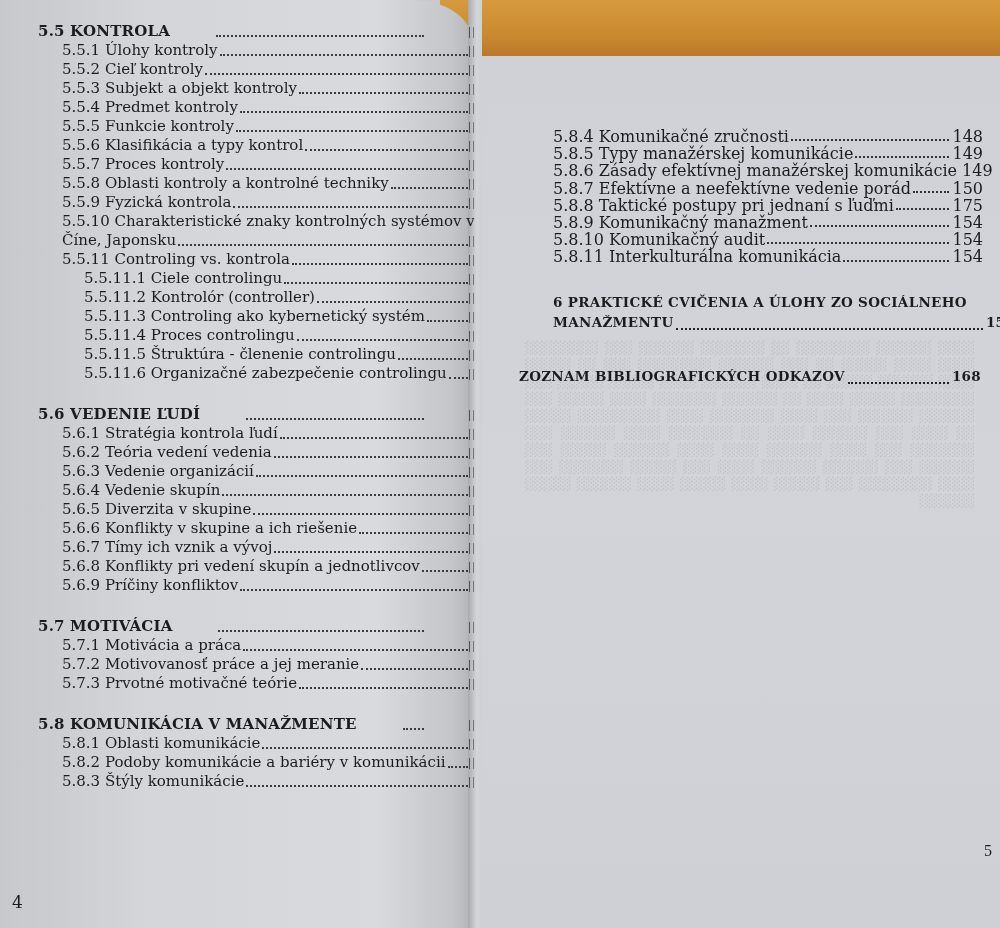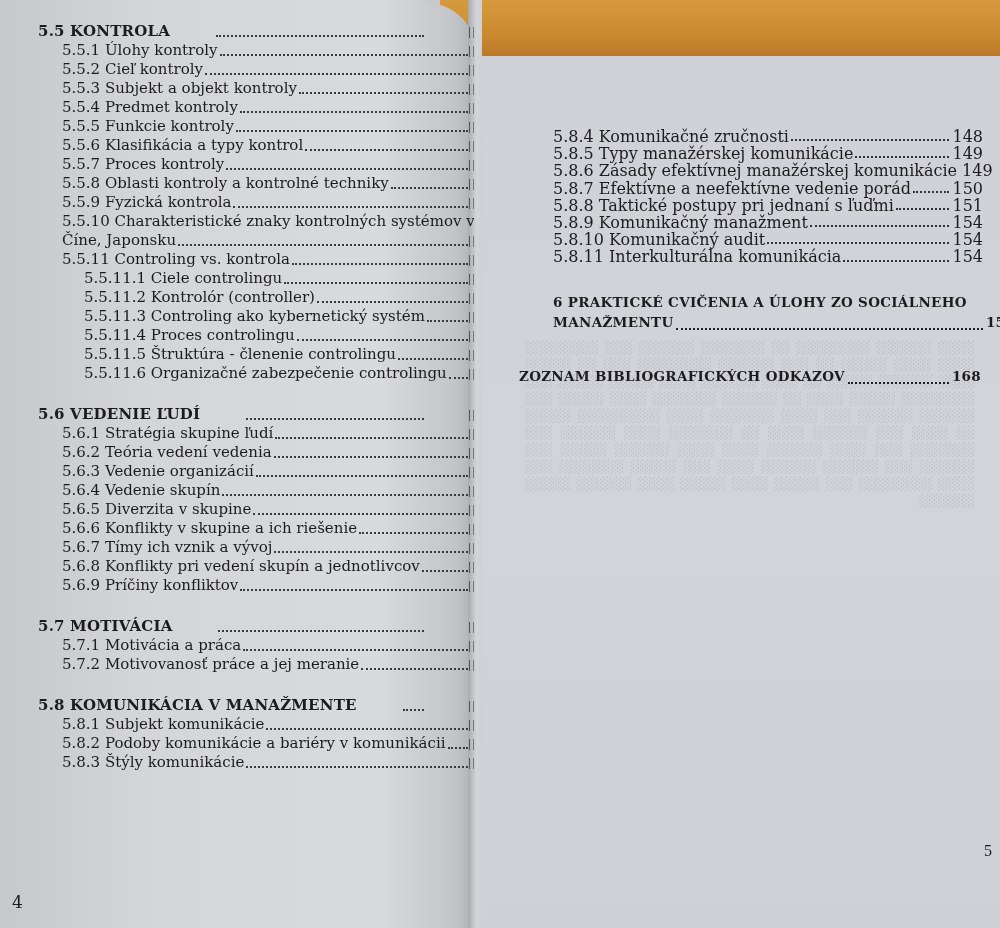--- a/index.html
+++ b/index.html
@@ -177,21 +177,21 @@
     </div>
 
   <div class="sec-gap"></div>
 
   <div class="toc-row h">
       <span class="lbl">5.6 VEDENIE ĽUDÍ</span>
       <span class="dots"></span>
       <span class="end-tick"></span>
     </div>
   <div class="toc-row l2">
-      <span class="lbl">5.6.1 Stratégia skupine ľudí</span>
+      <span class="lbl">5.6.1 Stratégia kontrola ľudí</span>
       <span class="dots"></span>
       <span class="end-tick"></span>
     </div>
   <div class="toc-row l2">
       <span class="lbl">5.6.2 Teória vedení vedenia</span>
       <span class="dots"></span>
       <span class="end-tick"></span>
     </div>
   <div class="toc-row l2">
       <span class="lbl">5.6.3 Vedenie organizácií</span>
@@ -239,30 +239,35 @@
   <div class="toc-row l2">
       <span class="lbl">5.7.1 Motivácia a práca</span>
       <span class="dots"></span>
       <span class="end-tick"></span>
     </div>
   <div class="toc-row l2">
       <span class="lbl">5.7.2 Motivovanosť práce a jej meranie</span>
       <span class="dots"></span>
       <span class="end-tick"></span>
     </div>
+  <div class="toc-row l2">
+      <span class="lbl">5.7.3 Prvotné motivačné teórie</span>
+      <span class="dots"></span>
+      <span class="end-tick"></span>
+    </div>
 
   <div class="sec-gap"></div>
 
   <div class="toc-row h">
       <span class="lbl">5.8 KOMUNIKÁCIA V MANAŽMENTE</span>
       <span class="dots"></span>
       <span class="end-tick"></span>
     </div>
   <div class="toc-row l2">
-      <span class="lbl">5.8.1 Subjekt komunikácie</span>
+      <span class="lbl">5.8.1 Oblasti komunikácie</span>
       <span class="dots"></span>
       <span class="end-tick"></span>
     </div>
   <div class="toc-row l2">
       <span class="lbl">5.8.2 Podoby komunikácie a bariéry v komunikácii</span>
       <span class="dots"></span>
       <span class="end-tick"></span>
     </div>
   <div class="toc-row l2">
       <span class="lbl">5.8.3 Štýly komunikácie</span>
@@ -290,21 +295,21 @@
       <span class="pg">149</span>
     </div>
   <div class="r-row">
       <span class="lbl">5.8.7 Efektívne a neefektívne vedenie porád</span>
       <span class="dots"></span>
       <span class="pg">150</span>
     </div>
   <div class="r-row">
       <span class="lbl">5.8.8 Taktické postupy pri jednaní s ľuďmi</span>
       <span class="dots"></span>
-      <span class="pg">151</span>
+      <span class="pg">175</span>
     </div>
   <div class="r-row">
       <span class="lbl">5.8.9 Komunikačný manažment</span>
       <span class="dots"></span>
       <span class="pg">154</span>
     </div>
   <div class="r-row">
       <span class="lbl">5.8.10 Komunikačný audit</span>
       <span class="dots"></span>
       <span class="pg">154</span>

